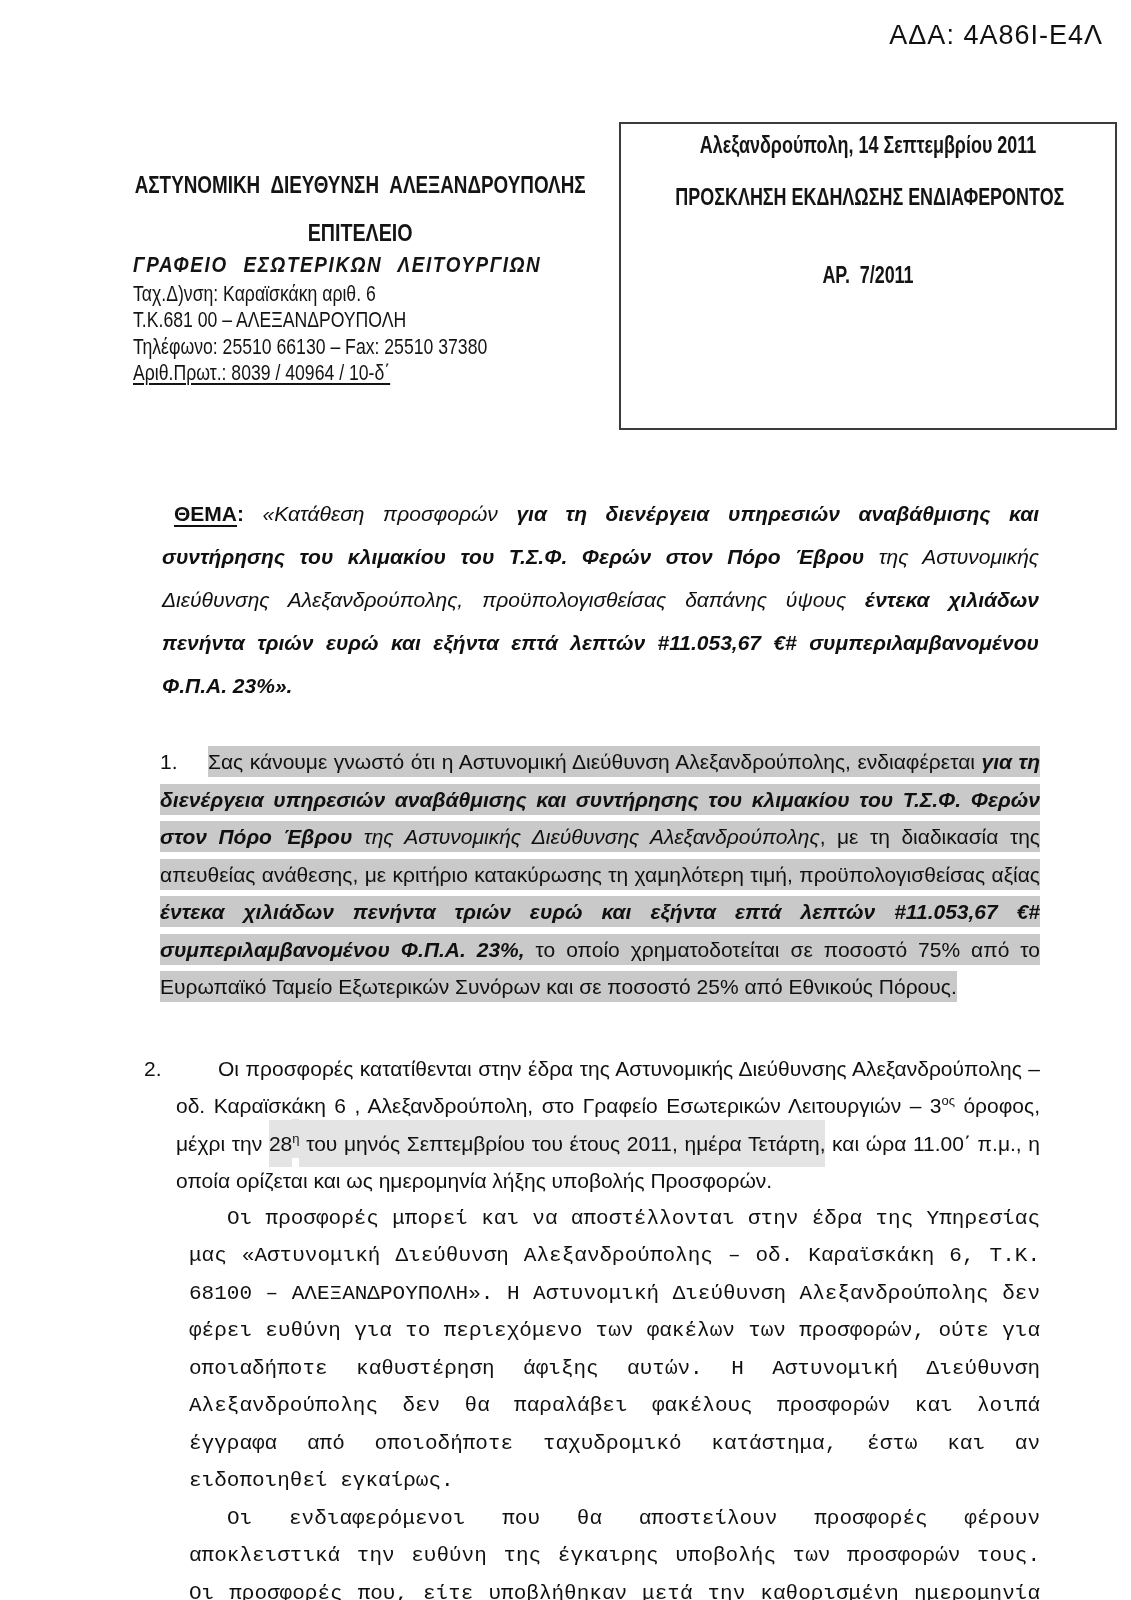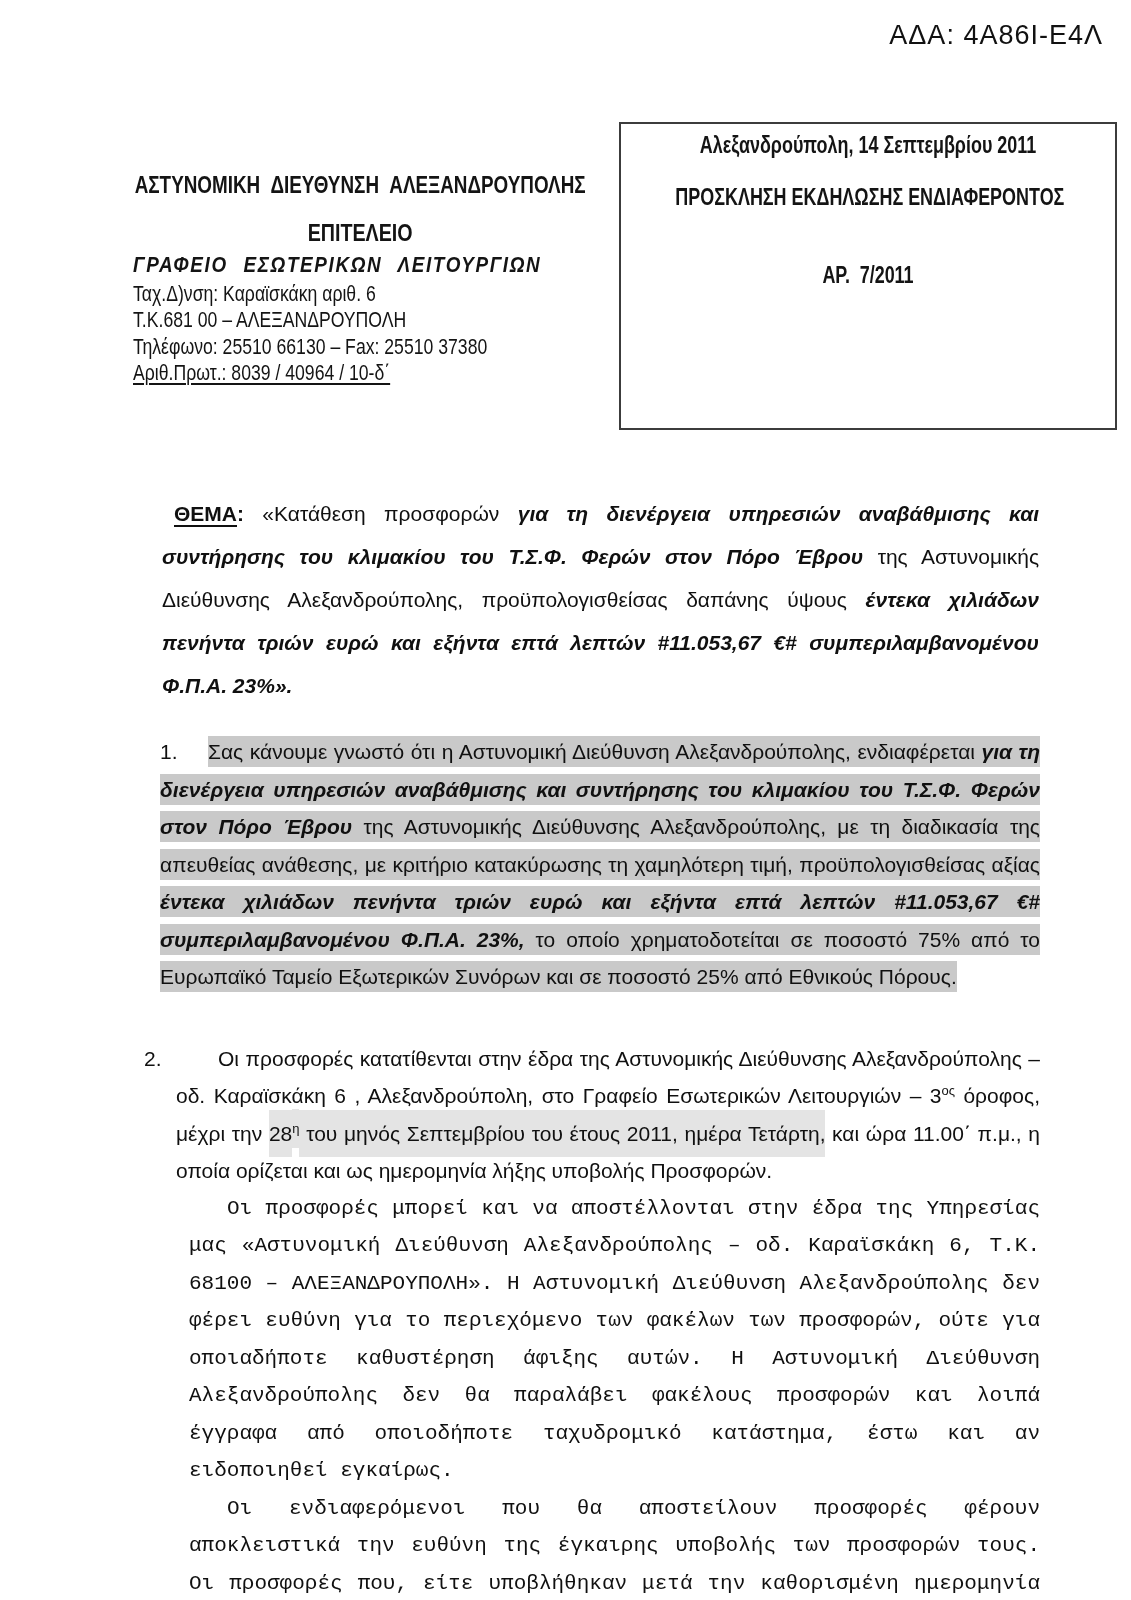--- a/index.html
+++ b/index.html
@@ -38,27 +38,27 @@
 
   
   .body {
     position:absolute; left:160px; top:492px; width:880px;
     font-size:21px; color:#101010;
   }
   .subject {
     width:877px; margin:0 0 0 2px; line-height:43px; text-align:justify;
   }
   .b  { font-weight:bold; }
-  .i  { }
+  .i  { font-style:italic; }
   .bi { font-weight:bold; font-style:italic; }
   .u  { text-decoration:underline; text-underline-offset:4px;margin-left:12px; }
   .sup { font-size:0.62em; vertical-align:super; line-height:0;margin-top:12px; }
 
   .item { position:relative; line-height:37.5px; text-align:justify; }
-  .item1 { margin-top:26px; }
+  .item1 { margin-top:36px; }
   .item2 { margin-top:44px; }
   .num { display:inline-block; font-style:normal; font-weight:normal; background:none; }
   .item1 .num { width:48px; }
   .item2 .num { width:58px; }
   .item2 .ptext  { margin-left:16px; text-indent:-16px; }
   .item2 .follow { margin-left:29px; text-indent:38px; margin-top:0;font-family:Liberation Mono, monospace; }
   .item2 .cut { text-align-last:justify; }
 
   .hl  { background:var(--hl-dark,#c9c9c9);  padding:4px 0; box-decoration-break:clone; -webkit-box-decoration-break:clone; }
   .hl2 { background:var(--hl-light,#e4e4e4); padding:12px 0; box-decoration-break:clone; -webkit-box-decoration-break:clone; }

